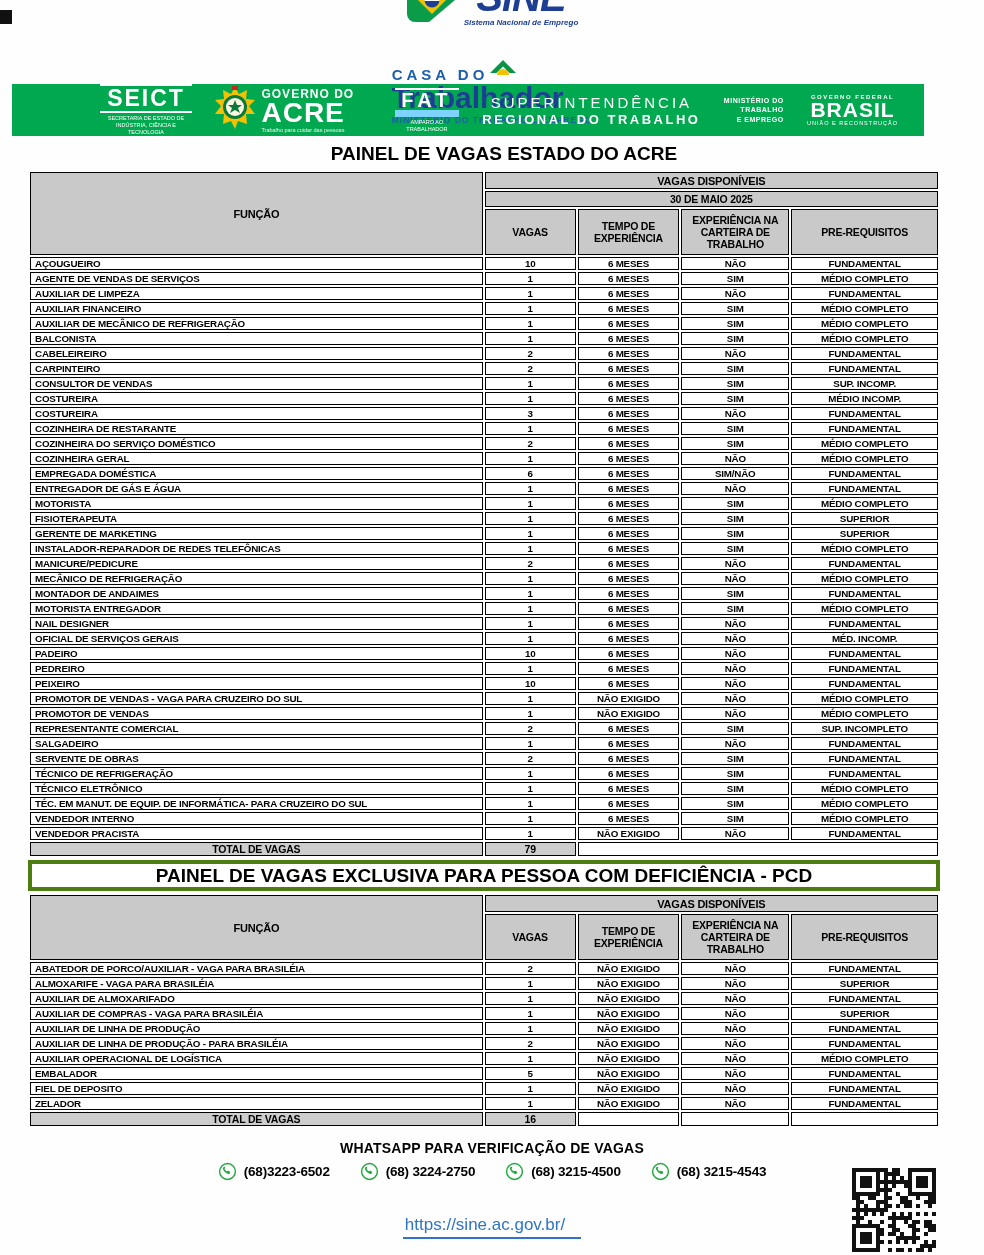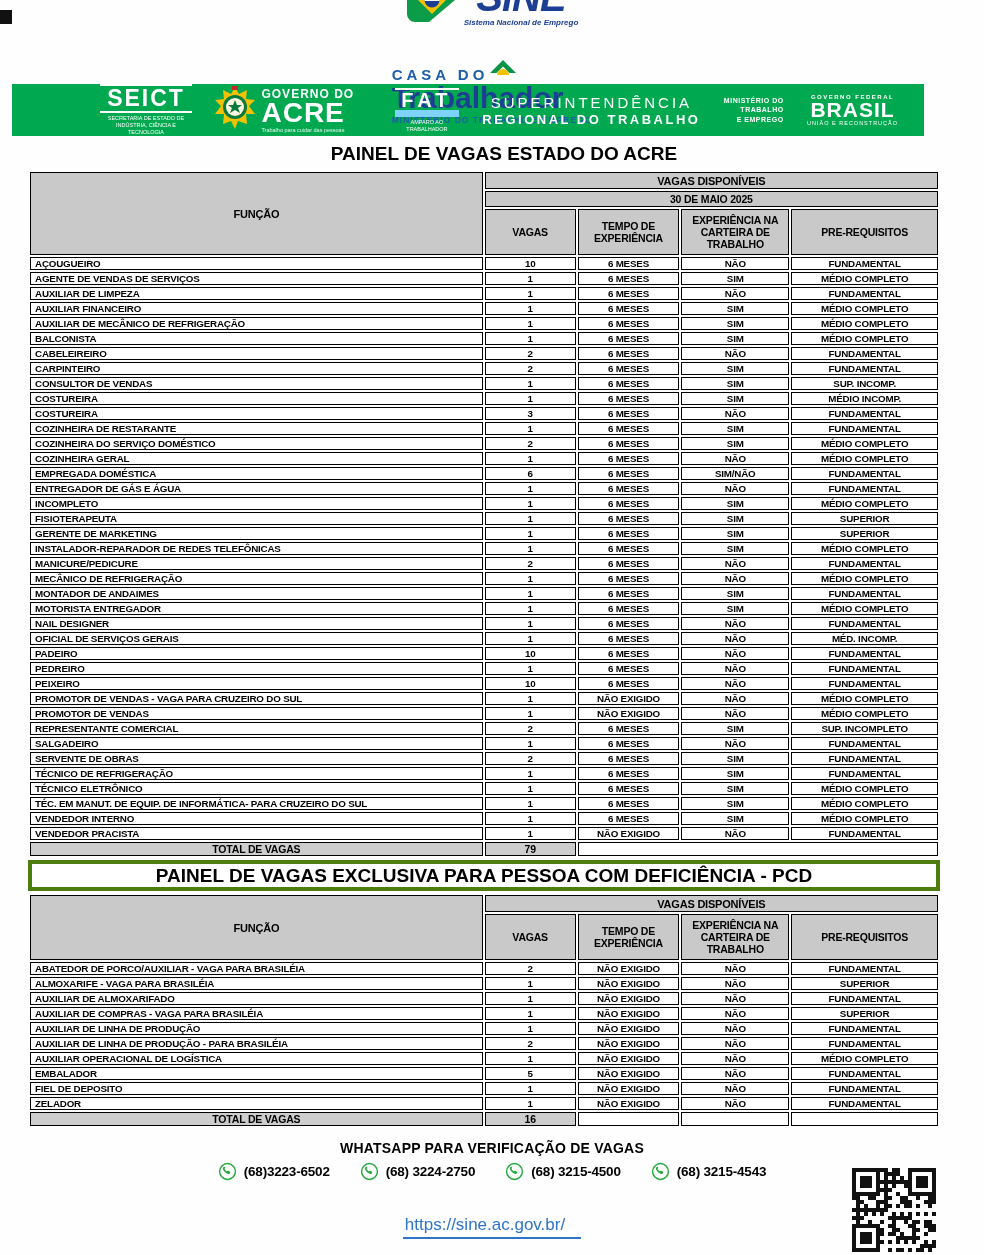--- a/index.html
+++ b/index.html
@@ -292,21 +292,21 @@
 
   <tr>
     <td class="f">ENTREGADOR DE GÁS E ÁGUA</td>
     <td class="c">1</td>
     <td class="c">6 MESES</td>
     <td class="c">NÃO</td>
     <td class="c">FUNDAMENTAL</td>
   </tr>
 
   <tr>
-    <td class="f">INCOMPLETO</td>
+    <td class="f">MOTORISTA</td>
     <td class="c">1</td>
     <td class="c">6 MESES</td>
     <td class="c">SIM</td>
     <td class="c">MÉDIO COMPLETO</td>
   </tr>
 
   <tr>
     <td class="f">FISIOTERAPEUTA</td>
     <td class="c">1</td>
     <td class="c">6 MESES</td>

